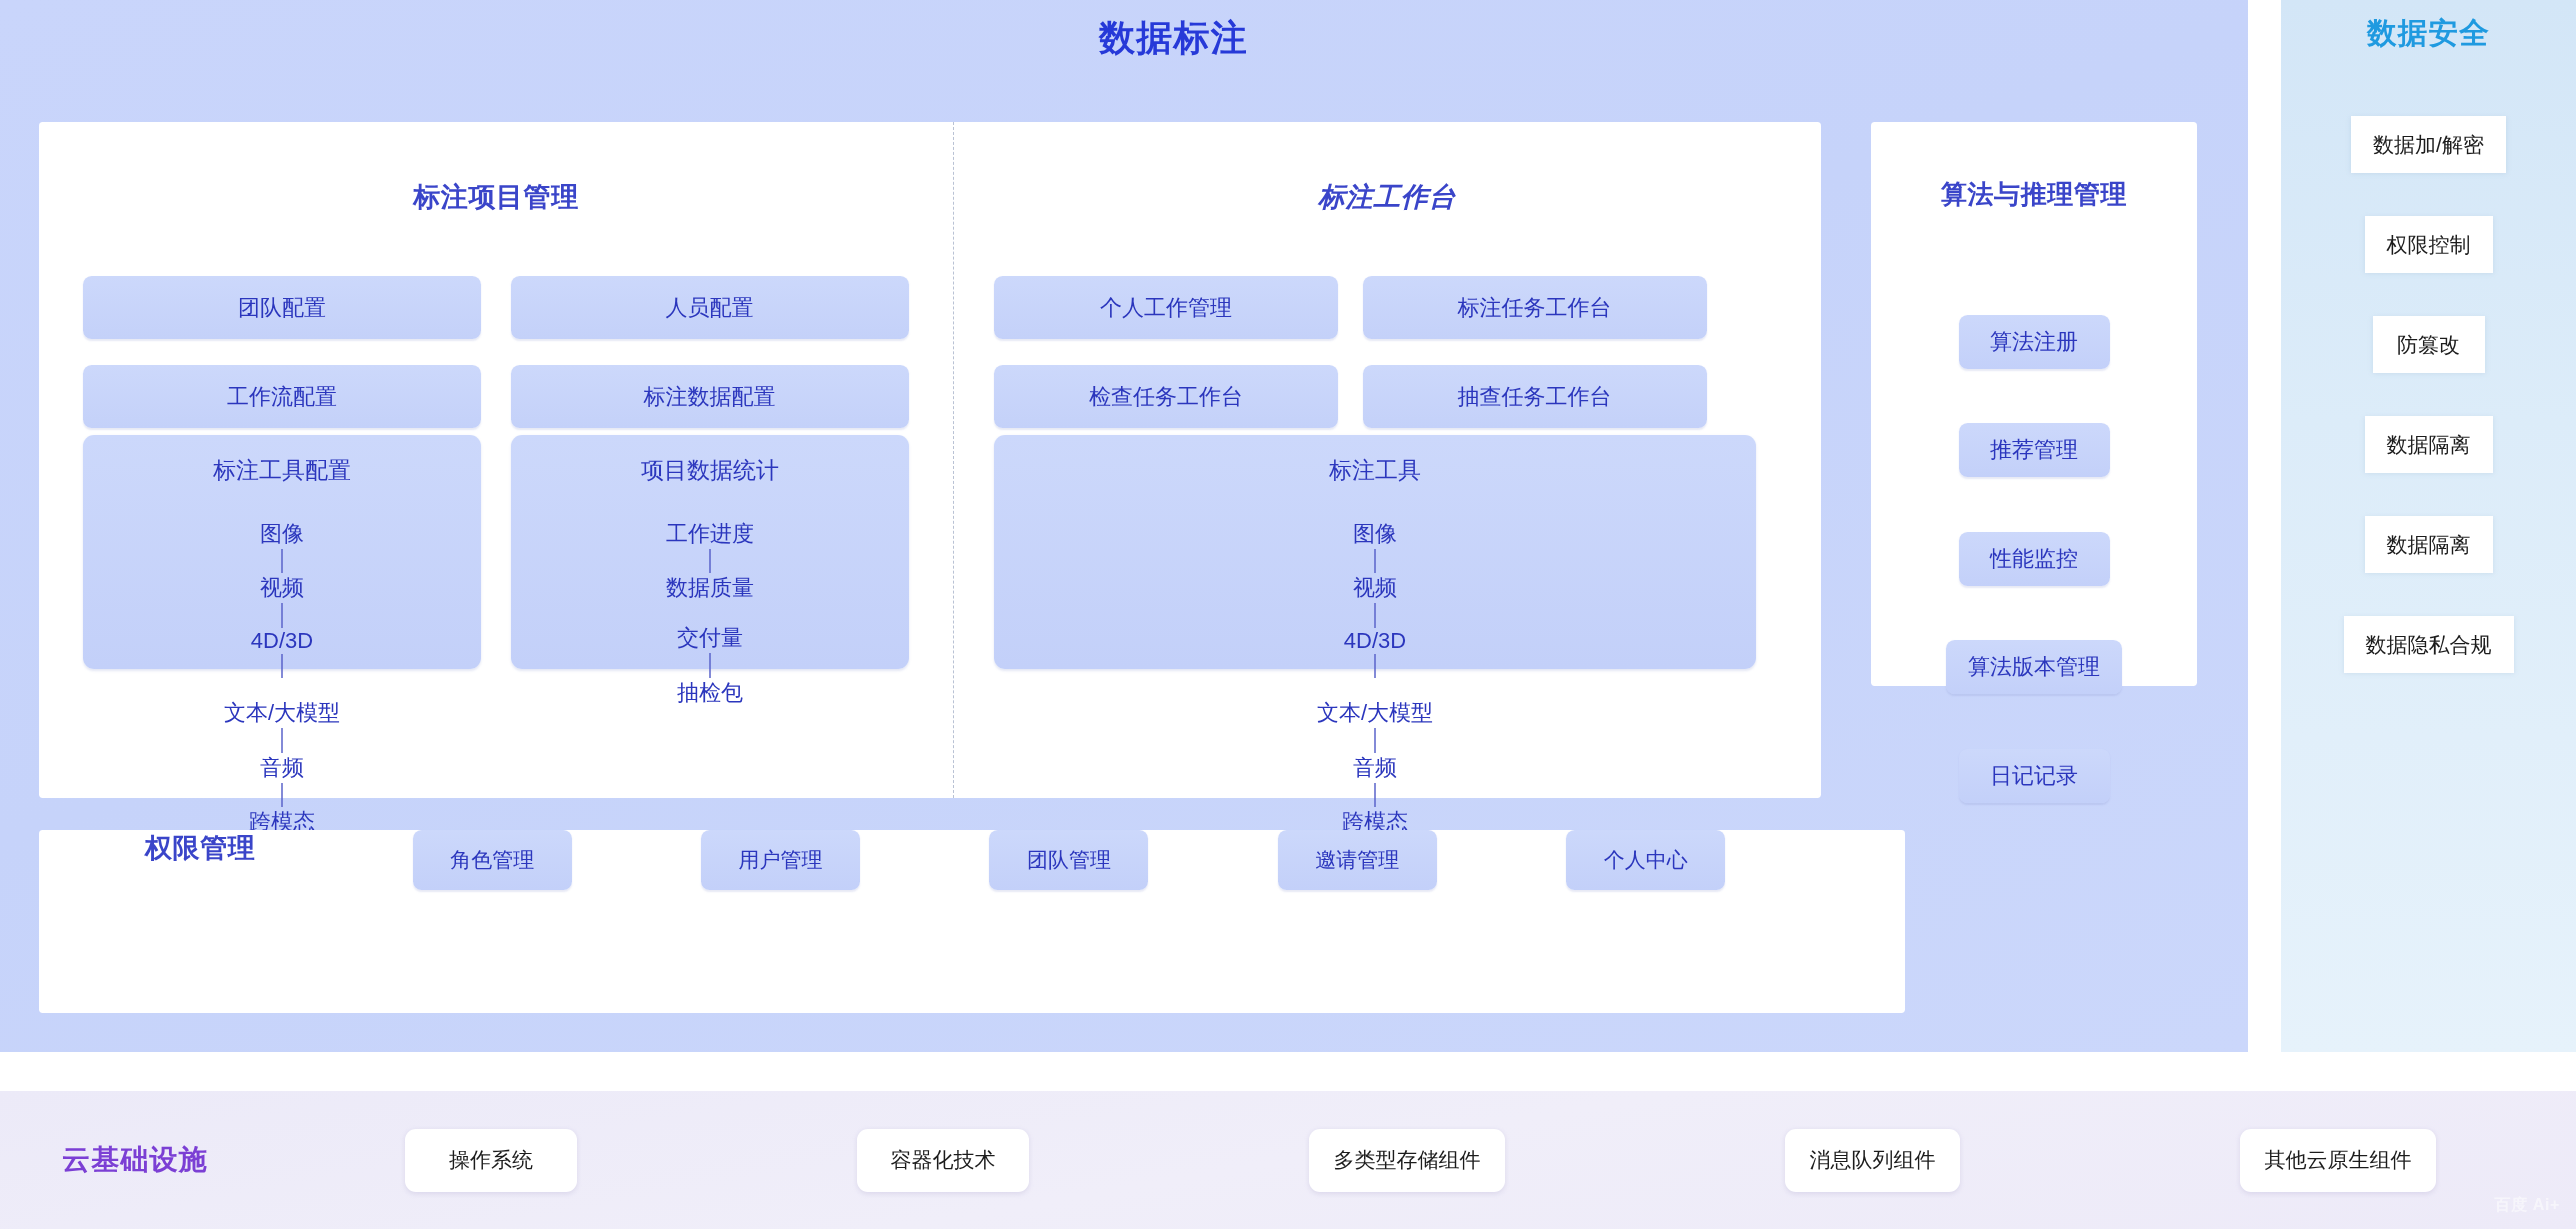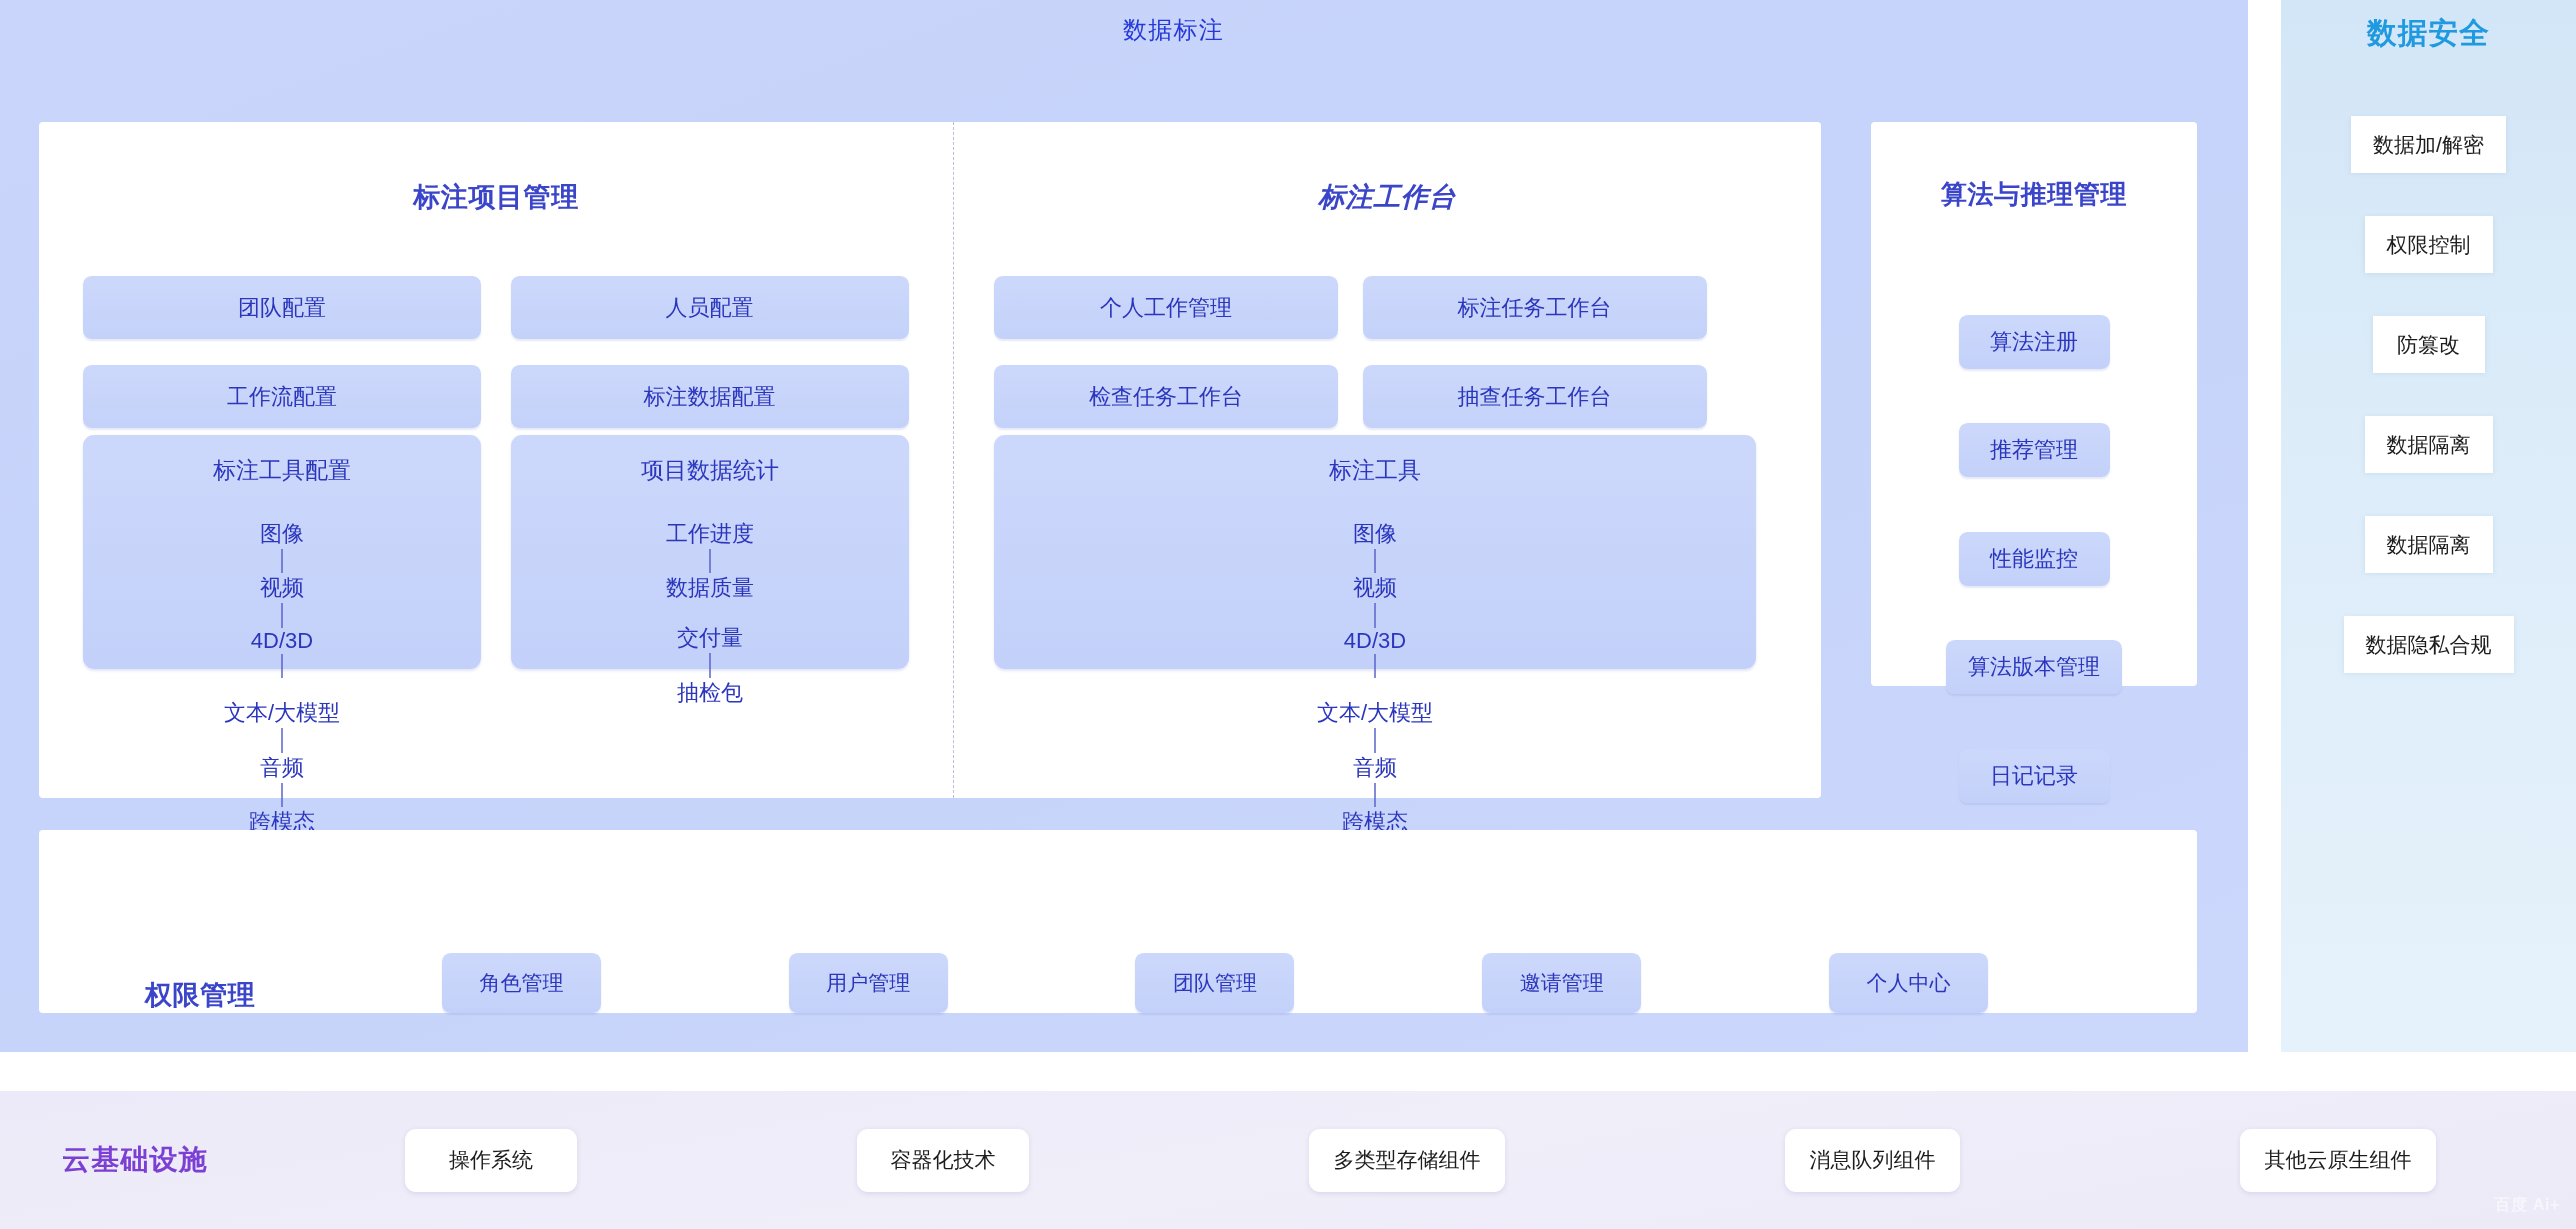--- a/index.html
+++ b/index.html
@@ -17,21 +17,21 @@
   }
 
   
   #annotation-panel{
     position:absolute;left:0;top:0;width:2248px;height:1052px;
     background:linear-gradient(160deg,#c9d5fb 0%,#c6d3fa 45%,#cbd7fb 100%);
   }
   #annotation-title{
     position:absolute;left:0;top:13.5px;width:2347px;
     text-align:center;
-    font-size:24px;font-weight:normal;color:#2639d8;
+    font-size:36px;font-weight:bold;color:#2639d8;
     letter-spacing:1.2px;
   }
 
   
   #workbench-card{
     position:absolute;left:39px;top:122px;width:1782px;height:676px;
     background:#ffffff;border-radius:3.7px;
   }
   #column-divider{
     position:absolute;left:914px;top:0px;width:0;height:676px;
@@ -109,23 +109,23 @@
     height:54px;border-radius:8.6px;
     background:linear-gradient(180deg,#ccd8fb 0%,#c3d0f9 100%);
     display:flex;align-items:center;justify-content:center;
     font-size:22px;color:#2b36bd;font-weight:500;
     box-shadow:0 1.2px 1.8px rgba(120,135,200,.18);
     padding:0 22px;min-width:151px;box-sizing:border-box;margin-top:36px;
   }
 
   
   #permission-card{
-    position:absolute;left:39px;top:830px;width:2158px;height:183px;
+    position:absolute;left:39px;top:830px;width:1866px;height:183px;
     background:#ffffff;border-radius:3.7px;
-    display:flex;align-items:flex-end;
+    display:flex;align-items:flex-start;
   }
   #permission-title{
     margin-left:106px;font-size:27px;font-weight:bold;color:#3a45c9;
     width:203px;flex:none;letter-spacing:0.6px;
   }
   #permission-items{
     flex:1;display:flex;align-items:center;justify-content:space-around;
     padding-right:115px;
   }
   .perm-pill{

